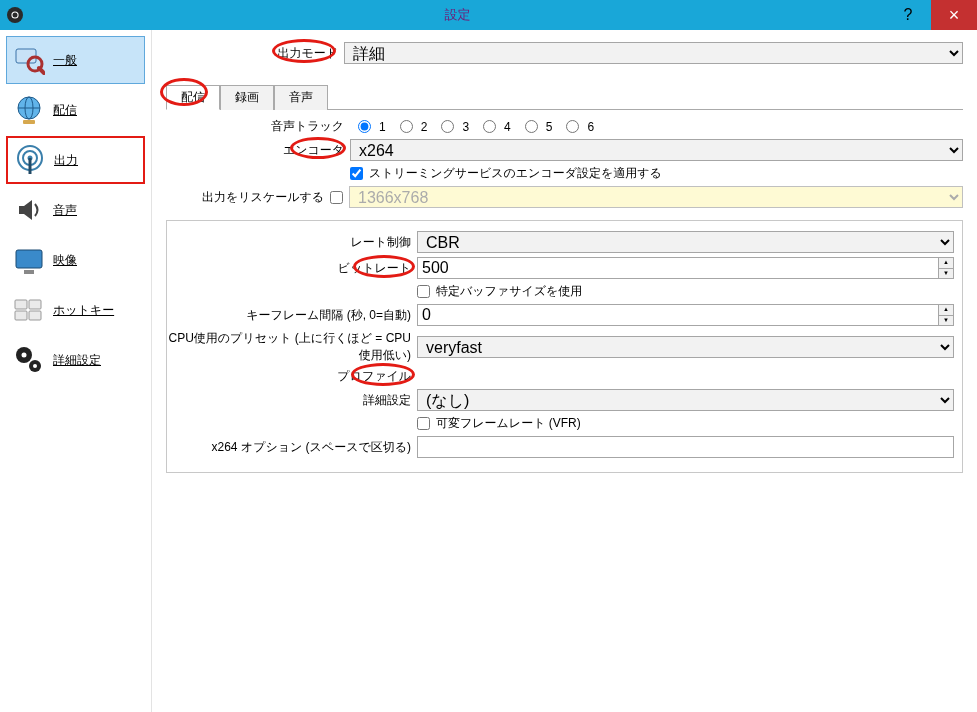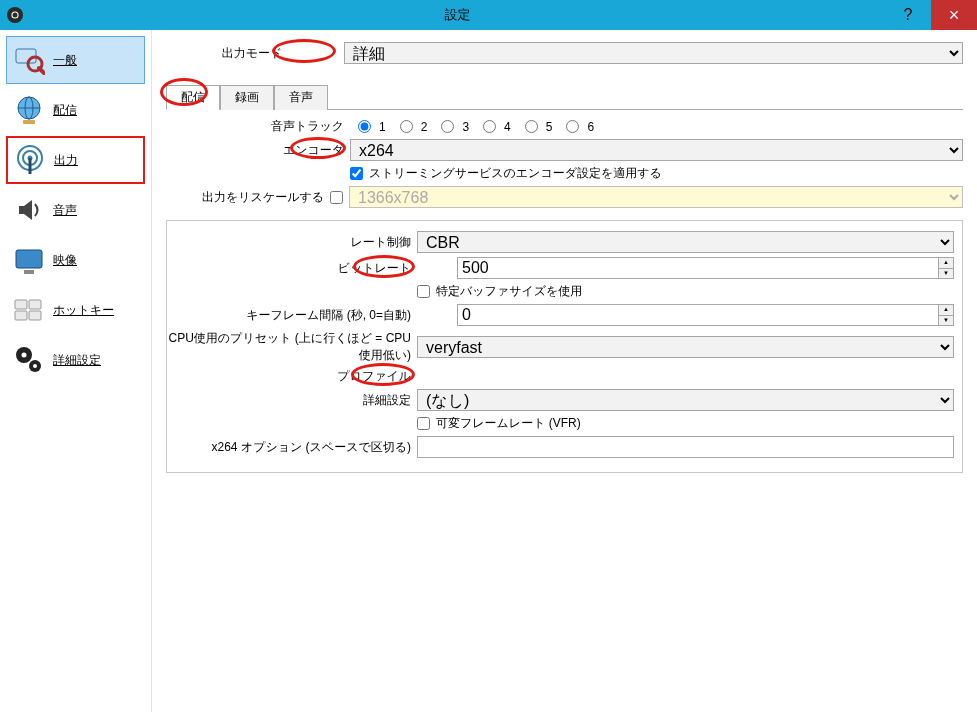--- a/index.html
+++ b/index.html
@@ -20,21 +20,21 @@
   position: relative;
 }
 .titlebar .app-icon {
   width: 30px; height: 30px;
   display: flex; align-items: center; justify-content: center;
 }
 .titlebar .title {
   flex: 1;
   text-align: center;
   font-size: 13px;
-  color: #000000;
+  color: #701a75;
 }
 .titlebar .btn {
   width: 46px; height: 30px;
   display: flex; align-items: center; justify-content: center;
   font-size: 16px;
 }
 .titlebar .close {
   background: #c43030; color: #fff;
   font-size: 18px;
 }
@@ -87,21 +87,21 @@
   font-size: 16px;
   padding: 0 4px;
   border: 1px solid #a6a6a6;
   background: #f2f2f2;
   font-family: inherit;
 }
 select:disabled, input:disabled { color: #888; background: #fef9c3; }
 .spinbox {
   display: flex; flex: 1;
 }
-.spinbox input { flex: 1; background: #fff; border-right: none; margin-left: 40px; }
+.spinbox input { flex: 1; background: #fff; border-right: none; }
 .spinbox .spin {
   width: 16px;
   border: 1px solid #a6a6a6;
   display: flex; flex-direction: column;
 }
 .spinbox .spin div {
   flex:1; font-size:6px; text-align:center;
   border-bottom:1px solid #a6a6a6;
   line-height: 9px;
   background: #f0f0f0;
@@ -232,21 +232,21 @@
             </g>
           </svg>
         </span>
       <span>詳細設定</span>
     </div>
   </div>
 
   <div class="content">
 
     <div class="row" style="margin-bottom:0;">
-      <div class="lbl" style="width:178px;text-align:center;">
+      <div class="lbl" style="width:178px;">
         <span>出力モード</span>
         <span class="circle-mark" style="left:106px; top:-6px; width:64px; height:24px;"></span>
       </div>
       <div class="ctrl">
         <select><option>詳細</option></select>
       </div>
     </div>
 
     <div class="tabs" style="position:relative;">
       <div class="tab active">配信</div>

